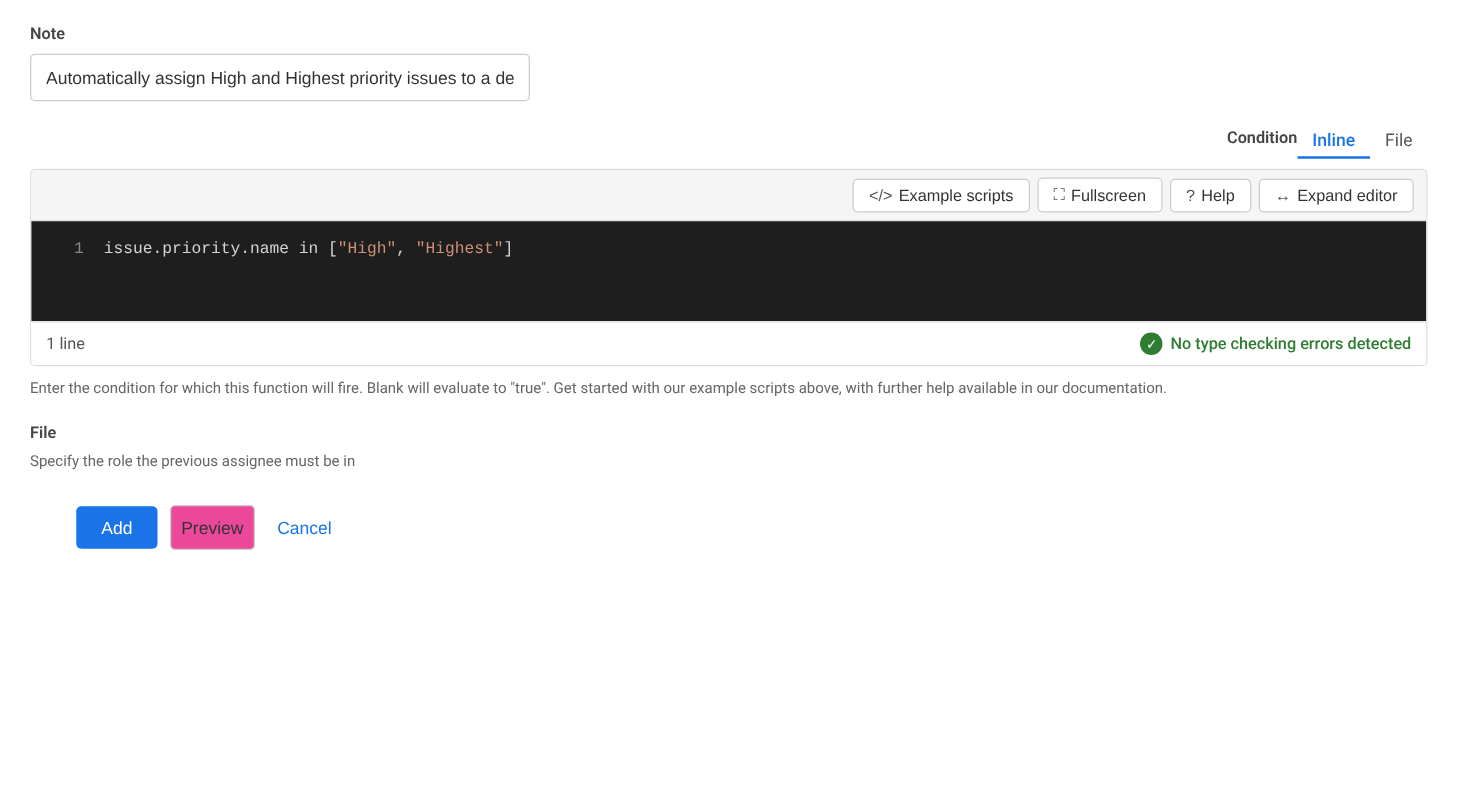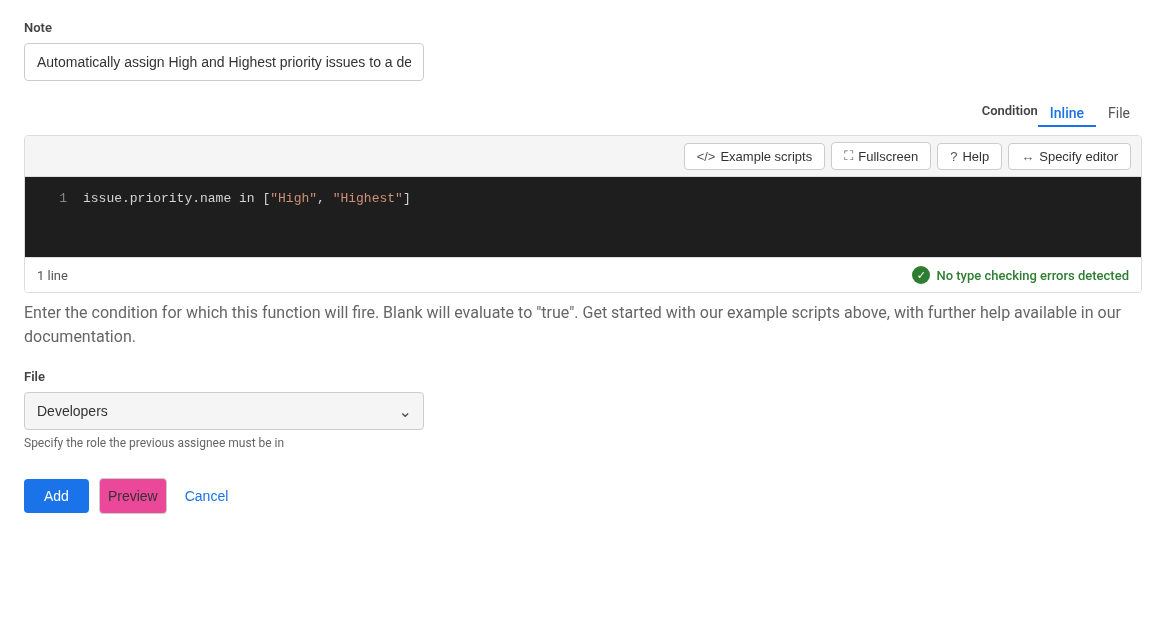--- a/index.html
+++ b/index.html
@@ -173,21 +173,21 @@
       background: #2e7d32;
       display: inline-flex;
       align-items: center;
       justify-content: center;
       color: #fff;
       font-size: 11px;
       flex-shrink: 0;
     }
 
     .condition-hint {
-      font-size: 16px;
+      font-size: 12px;
       color: #666;
       margin-top: 8px;
       line-height: 1.5;
       max-width: 1100px;
     }
 
     .role-section {
       margin-top: 20px;
     }
 
@@ -225,20 +225,21 @@
       font-size: 12px;
       color: #666;
       margin-top: 6px;
     }
 
     .action-buttons {
       display: flex;
       gap: 10px;
       margin-top: 28px;
       align-items: center;
+      margin-left: 37px;
     }
 
     .btn-add {
       background: #1a73e8;
       color: #fff;
       border: none;
       border-radius: 4px;
       padding: 9px 20px;
       font-size: 14px;
       font-weight: 500;
@@ -291,21 +292,21 @@
       <button class="toolbar-btn">
         <span class="icon">⛶</span>
         <span>Fullscreen</span>
       </button>
       <button class="toolbar-btn">
         <span class="icon">?</span>
         <span>Help</span>
       </button>
       <button class="toolbar-btn">
         <span class="icon">↔</span>
-        <span>Specify editor</span>
+        <span>Expand editor</span>
       </button>
     </div>
 
     <div class="code-area">
       <div class="code-line">
         <span class="line-number">1</span>
         <span class="code-text">
           <span class="code-plain">issue.priority.name in [</span><span class="string-value">"High"</span><span class="code-plain">, </span><span class="string-value">"Highest"</span><span class="code-plain">]</span>
         </span>
       </div>
@@ -318,29 +319,20 @@
         <span>No type checking errors detected</span>
       </div>
     </div>
   </div>
 
   <div class="condition-hint">Enter the condition for which this function will fire. Blank will evaluate to "true". Get started with our example scripts above, with further help available in our documentation.</div>
 </div>
 
 <div class="role-section">
   <div class="section-label">File</div>
-  <div class="role-select-wrapper">
-    <select class="role-select">
-      <option>Developers</option>
-      <option>Administrators</option>
-      <option>Members</option>
-      <option>Guests</option>
-    </select>
-    <span class="select-chevron">⌄</span>
-  </div>
   <div class="role-hint">Specify the role the previous assignee must be in</div>
 </div>
 
 <div class="action-buttons">
   <button class="btn-add">Add</button>
   <button class="btn-preview">Preview</button>
   <button class="btn-cancel">Cancel</button>
 </div>
 
 </body></html>

